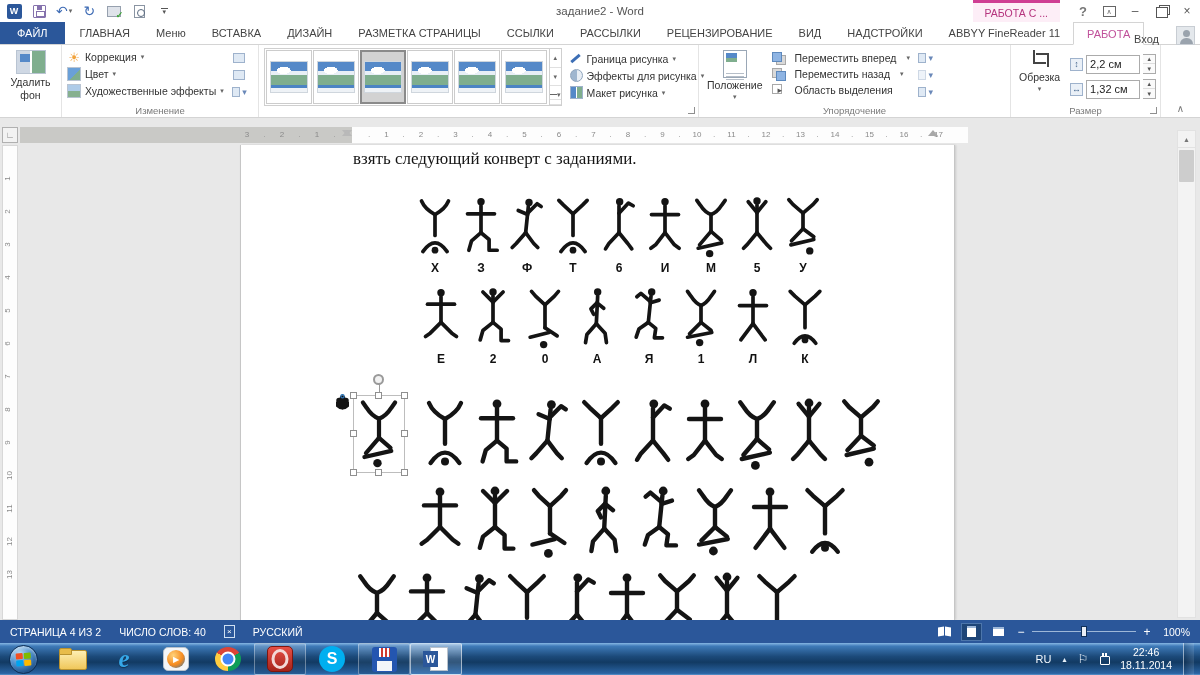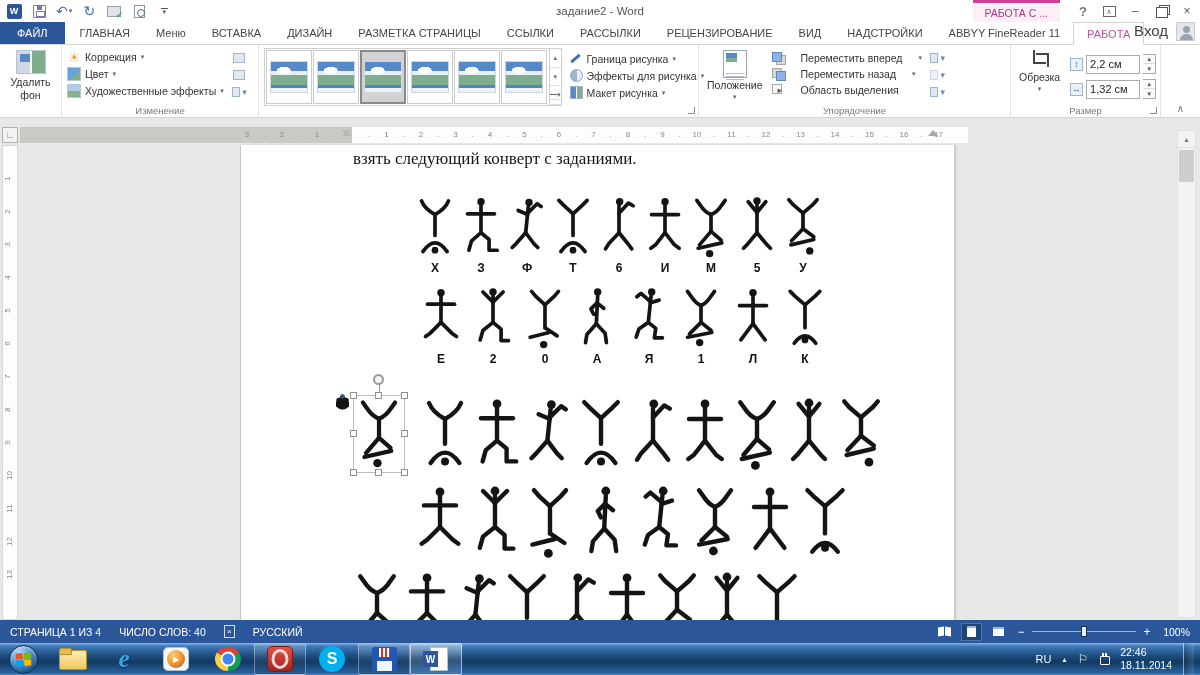--- a/index.html
+++ b/index.html
@@ -31,21 +31,21 @@
   .ribopts{width:13px;height:11px;border:1px solid #666;display:flex;align-items:flex-start;justify-content:center;font-size:7px;color:#666;line-height:9px}
   .restico{width:10px;height:9px;border:1px solid #555;position:relative;background:#fff}
   .restico:before{content:"";position:absolute;left:2px;top:-3px;width:9px;height:8px;border:1px solid #555;background:#fff}
   .restico:after{content:"";position:absolute;left:-1px;top:-1px;width:10px;height:9px;background:#fff;border:1px solid #555}
 
   
   .tabrow{position:absolute;top:22px;left:0;right:0;height:23px;background:#fff;border-bottom:1px solid #d4d4d4;display:flex;align-items:stretch;padding-left:0}
   .tab{display:flex;align-items:center;padding:0 13px;font-size:11px;color:#444;white-space:nowrap;cursor:default}
   .tab.file{background:#2b579a;color:#fff;padding:0 17px;margin-right:2px}
   .tab.active{background:#fff;color:#c0509a;border:1px solid #d4d4d4;border-bottom:1px solid #fff;margin-bottom:-1px}
-  .signin{position:absolute;right:5px;top:22px;height:23px;display:flex;align-items:flex-start;gap:8px;font-size:15px;color:#444}
+  .signin{position:absolute;right:5px;top:22px;height:23px;display:flex;align-items:flex-end;gap:17px;font-size:11px;color:#444}
   .avatar{width:19px;height:19px;background:#e4e8ec;border:1px solid #c8cdd3;position:relative;overflow:hidden}
   .avatar:before{content:"";position:absolute;left:5.5px;top:3px;width:7px;height:7px;border-radius:50%;background:#9aa3ad}
   .avatar:after{content:"";position:absolute;left:2.5px;top:11px;width:13px;height:8px;border-radius:6px 6px 0 0;background:#9aa3ad}
 
   
   .ribbon{position:absolute;top:45px;left:0;right:0;height:73px;background:#fff;border-bottom:1px solid #d4d4d4;display:flex}
   .rgroup{position:relative;border-right:1px solid #e4e4e4;padding:3px 5px 14px 5px;display:flex;align-items:flex-start}
   .glabel{position:absolute;bottom:1px;left:0;right:0;text-align:center;font-size:9.5px;color:#7a7a7a;white-space:nowrap}
   .launcher{position:absolute;right:3px;bottom:3px;width:7px;height:7px;border-right:1.5px solid #8f8f8f;border-bottom:1.5px solid #8f8f8f}
   .bigbtn{display:flex;flex-direction:column;align-items:center;justify-content:flex-start;font-size:10.5px;color:#333;text-align:center;line-height:1.2;padding:2px 3px;height:56px}
@@ -85,21 +85,21 @@
   .sm-layout{background:linear-gradient(90deg,#5589c8 0 45%,#fff 45% 55%,#7fae8e 55% 100%);border:1px solid #9eb2cc}
 
   .g-arrange{width:312px}
   .posico{width:24px;height:28px;border:1px solid #9aa7b6;background:#fff;position:relative;margin-bottom:1px}
   .posico:before{content:"";position:absolute;left:2px;top:2px;width:11px;height:9px;background:linear-gradient(180deg,#5589c8 0 55%,#7fae8e 55% 100%)}
   .posico:after{content:"";position:absolute;left:2px;bottom:3px;width:18px;height:1px;background:#b6bec8;box-shadow:0 3px 0 #b6bec8,0 6px 0 #b6bec8}
   .wrapico{width:24px;height:28px;border:1px solid #9aa7b6;background:#fff;position:relative;margin-bottom:1px}
   .wrapico:before{content:"";position:absolute;left:6px;top:7px;width:12px;height:9px;border-radius:50% 50% 0 0;background:linear-gradient(180deg,#5589c8 0 55%,#7fae8e 55% 100%)}
   .wrapico:after{content:"";position:absolute;left:2px;top:2px;width:18px;height:1px;background:#b6bec8;box-shadow:0 20px 0 #b6bec8}
   .arr-col{display:flex;flex-direction:column;gap:4px;margin-left:6px;padding-top:4px}
-  .arr-row{display:flex;align-items:center;gap:16px;font-size:10.5px;color:#333;white-space:nowrap}
+  .arr-row{display:flex;align-items:center;gap:10px;font-size:10.5px;color:#333;white-space:nowrap}
   .arr-ic{width:13px;height:12px;flex:none;position:relative}
   .arr-ic:before{content:"";position:absolute;left:0;top:0;width:8px;height:8px;background:#d9d9d9;border:1px solid #a8a8a8}
   .arr-ic:after{content:"";position:absolute;left:4px;top:3px;width:8px;height:8px;background:#8eb4e3;border:1px solid #5d89bd}
   .arr-ic0:after{left:0;top:0}
   .arr-ic0:before{left:4px;top:3px}
   .arr-ic2:before{background:#fff}
   .arr-ic2:after{content:"▸";background:none;border:none;color:#555;font-size:9px;top:1px;left:6px}
 
   .g-size{width:150px}
   .cropico{width:18px;height:18px;position:relative;margin-bottom:3px}
@@ -201,21 +201,21 @@
   .tbi-save-tool:after{content:"";position:absolute;left:5px;bottom:1px;width:15px;height:10px;background:#f2f5f9}
   .tbi-word:before{content:"";position:absolute;right:2px;top:1px;width:16px;height:22px;background:#fff;border:1px solid #b9c2cc}
   .tbi-word:after{content:"W";position:absolute;left:1px;top:5px;width:15px;height:16px;background:#2b579a;color:#fff;font-size:10px;font-weight:bold;display:flex;align-items:center;justify-content:center}
   .tray{margin-left:auto;display:flex;align-items:center;gap:11px;color:#fff;padding-right:6px;height:100%}
   .tray-lang{font-size:11px;color:#f2f7fc}
   .tray-caret{font-size:8px;color:#e8f2fa}
   .tray-flag{font-size:12px;color:#f2f7fc}
   .plug{position:relative;width:10px;height:12px}
   .plug:before{content:"";position:absolute;left:1px;bottom:0;width:8px;height:7px;border:1.5px solid #fff;border-radius:1px}
   .plug:after{content:"";position:absolute;left:3px;top:0;width:1.5px;height:4px;background:#fff;box-shadow:3px 0 0 #fff}
-  .clock{font-size:10.5px;line-height:13px;text-align:left;color:#fff}
+  .clock{font-size:10.5px;line-height:13px;text-align:center;color:#fff}
   .show-desktop{width:11px;height:100%;border-left:1px solid rgba(255,255,255,.45);background:linear-gradient(90deg,rgba(0,0,0,.15),rgba(255,255,255,.12))}
 </style>
 </head>
 <body>
 
 <div class="titlebar">
   <div class="qat">
     <span class="qi">
         <span class="wlogo">W</span>
       </span>
@@ -964,21 +964,21 @@
   </div>
 
   <div class="vscroll">
     <span class="up">▲</span>
     <span class="thumbv"></span>
   </div>
 </div>
 
 <div class="statusbar">
   <div class="sb-left">
-    <span>СТРАНИЦА 1 ИЗ 4</span>
+    <span>СТРАНИЦА 4 ИЗ 2</span>
     <span>ЧИСЛО СЛОВ: 40</span>
     <span class="proofico">×</span>
     <span>РУССКИЙ</span>
   </div>
   <div class="sb-right">
     <span class="vw vw-read"></span>
     <span class="vw vw-page active"></span>
     <span class="vw vw-web"></span>
     <div class="zoomwrap">
       <span class="zbtn">−</span>

